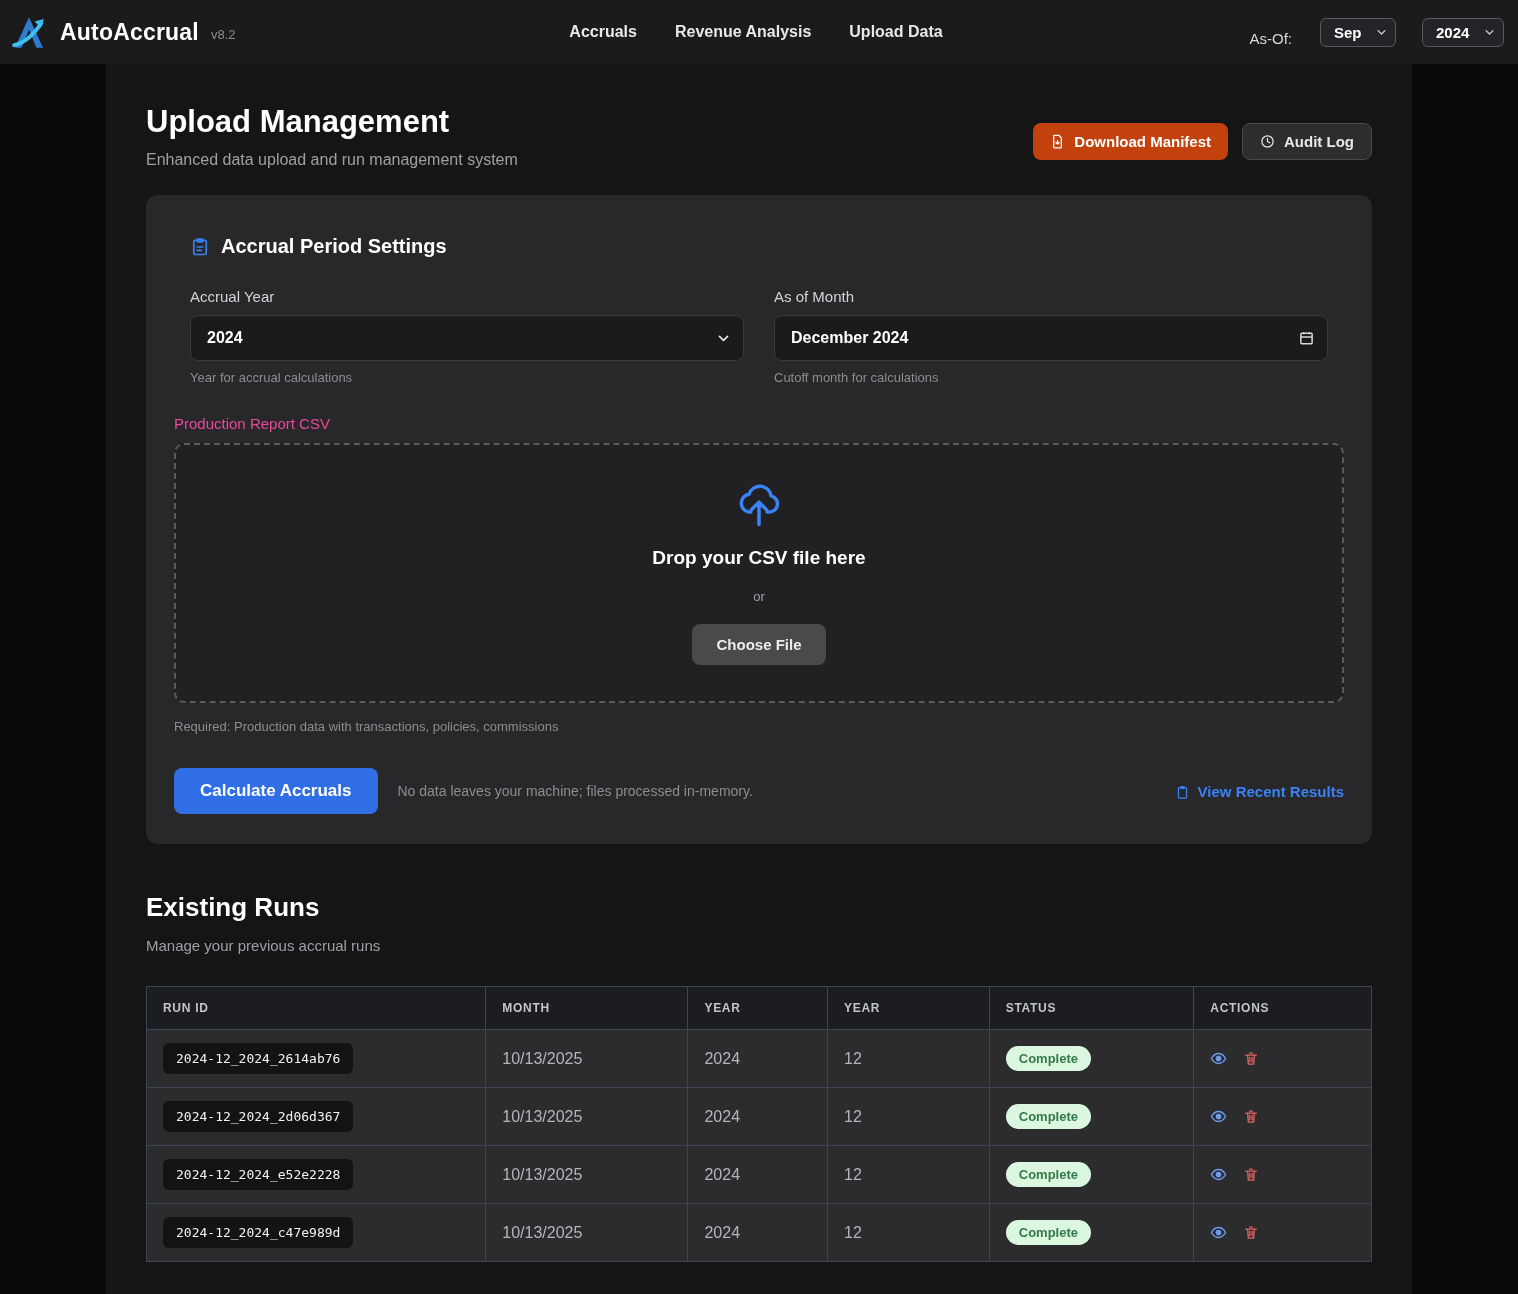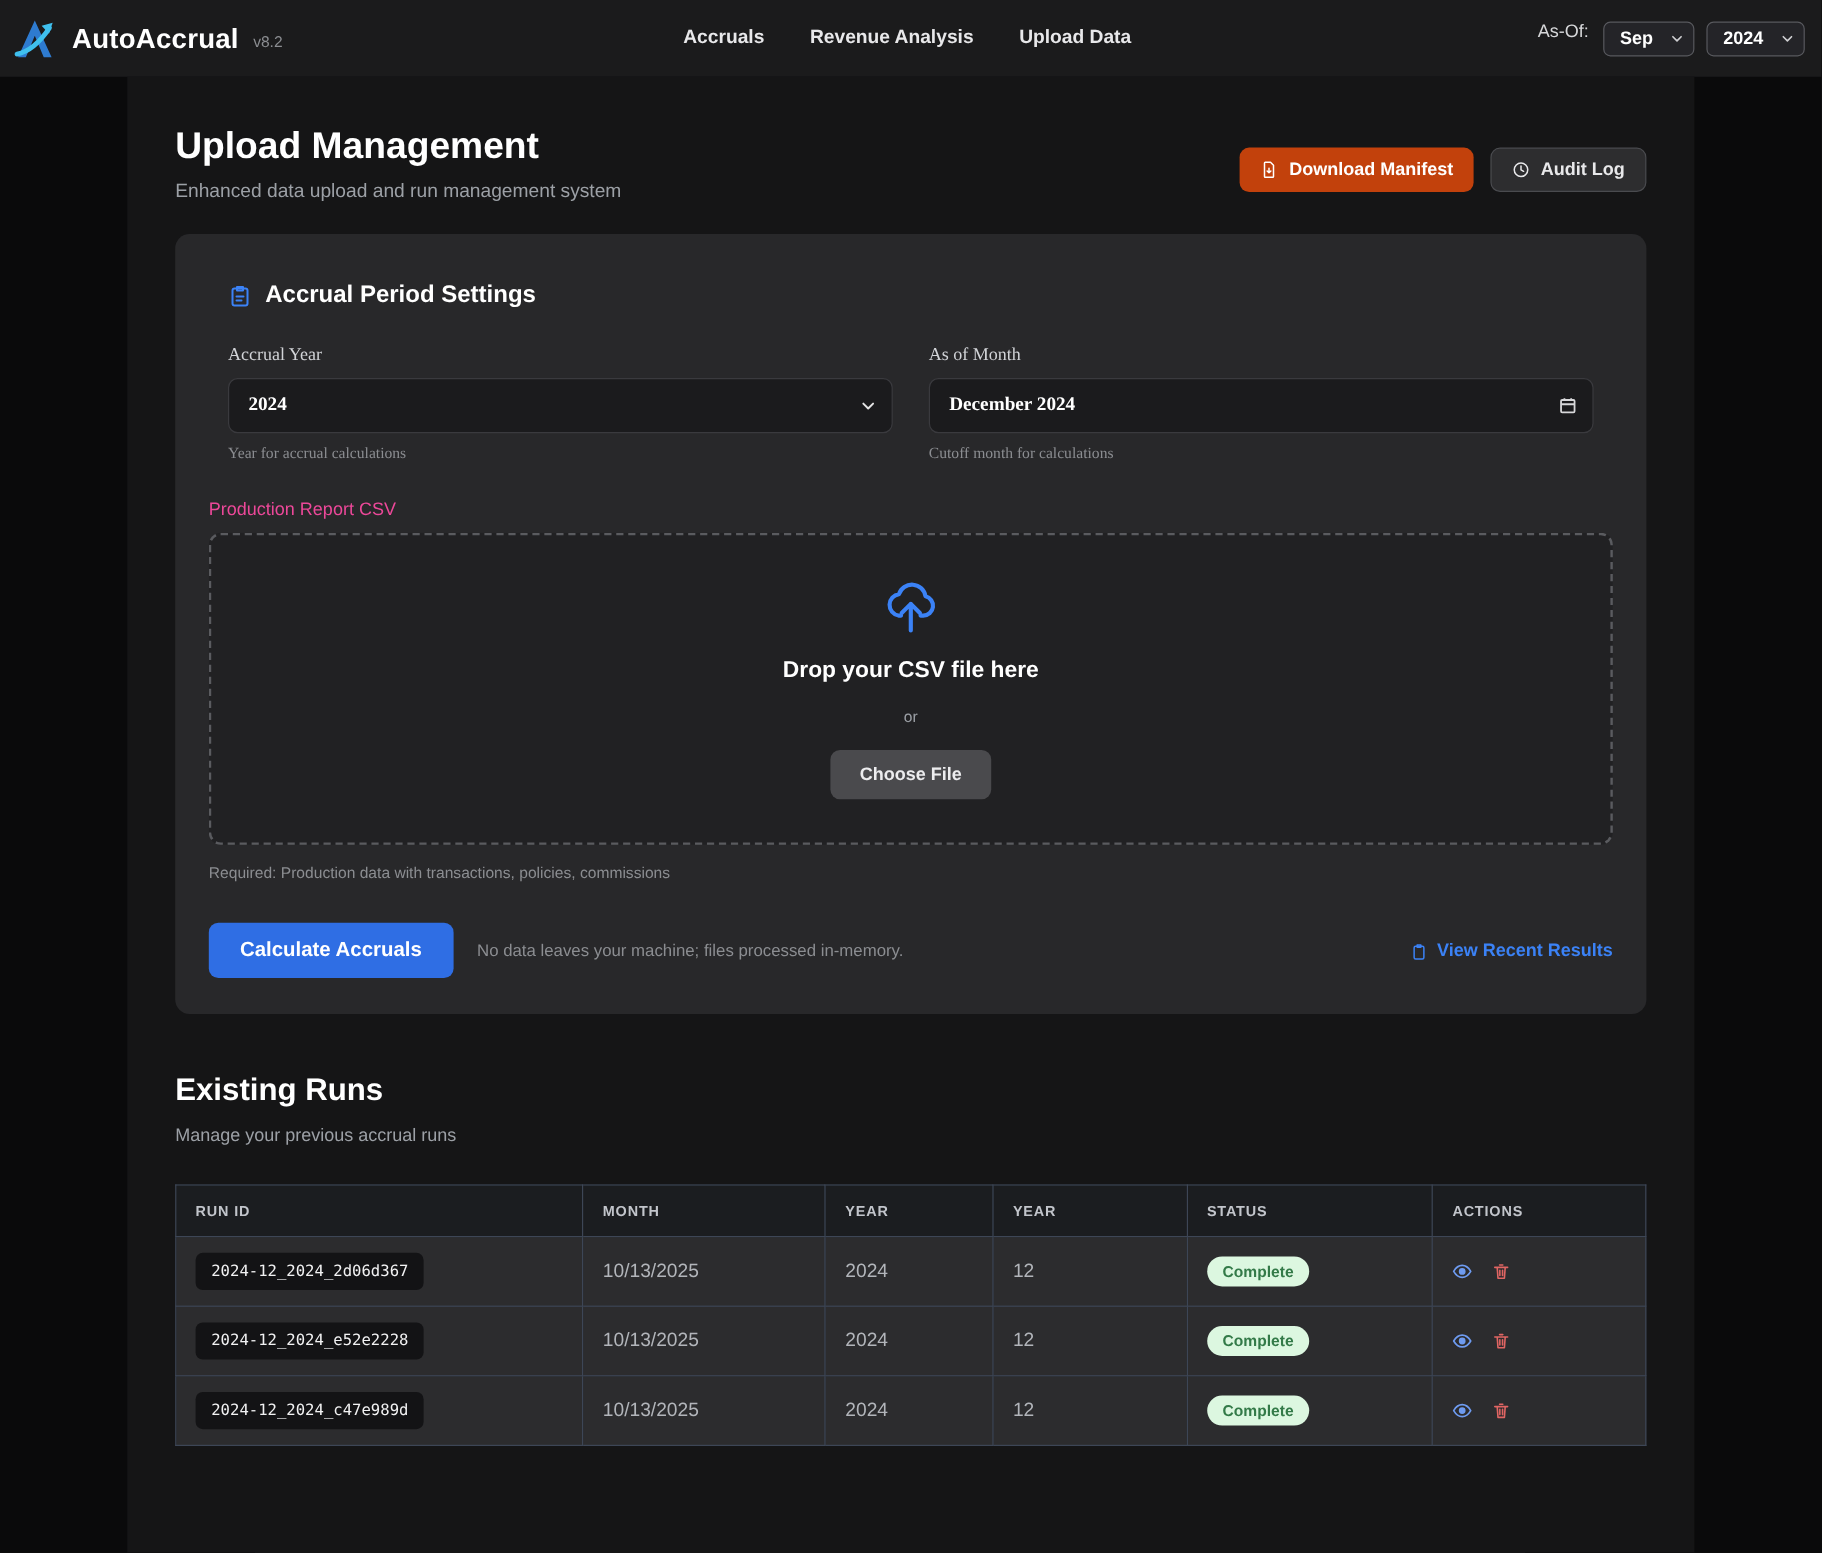--- a/index.html
+++ b/index.html
@@ -12,21 +12,21 @@
   
   .app-header {
     height: 64px; background: #1b1b1c;
     display: flex; align-items: center; padding: 0 14px 0 8px;
   }
   .h-left { flex: 1; display: flex; align-items: center; gap: 10px; }
   .brand { font-size: 23px; font-weight: 700; color: #fff; letter-spacing: .2px; }
   .version { font-size: 13px; color: #8b8d91; margin-left: 2px; margin-top: 4px; }
   .main-nav { display: flex; gap: 38px; }
   .main-nav a { color: #e8e8ea; font-size: 16px; font-weight: 600; text-decoration: none; cursor: pointer; }
-  .h-right { flex: 1; display: flex; align-items: flex-start; justify-content: flex-end; gap: 10px; }
+  .h-right { flex: 1; display: flex; align-items: flex-end; justify-content: flex-end; gap: 26px; }
   .asof-label { color: #d6d7d9; font-size: 15px; margin-right: 2px; }
   .select-wrap { position: relative; display: inline-block; }
   .select-wrap select {
     appearance: none; -webkit-appearance: none;
     background: #242428; color: #fff; border: 1px solid #58595e;
     border-radius: 6px; font-family: "Liberation Sans", sans-serif;
     font-size: 15px; font-weight: 600; padding: 5px 28px 5px 13px; cursor: pointer;
   }
   .select-wrap .chev { position: absolute; right: 9px; top: 50%; transform: translateY(-50%); pointer-events: none; color: #cfcfd2; display: flex; }
   
@@ -39,21 +39,21 @@
   .page-sub { font-size: 16px; color: #9ca0a6; }
   .head-actions { display: flex; gap: 14px; margin-top: 10px; }
   .btn { display: inline-flex; align-items: center; gap: 9px; border: none; border-radius: 8px;
          font-family: "Liberation Sans", sans-serif; font-size: 15px; font-weight: 600; cursor: pointer; padding: 9px 17px; }
   .btn-blue { background: #c2410c; color: #fff; }
   .btn-dark { background: #2d2d2f; color: #e8e8ea; border: 1px solid #4a4b4f; }
   
   .card { margin-top: 26px; background: #28282a; border-radius: 12px; padding: 28px 28px 30px; }
   .card-head { display: flex; align-items: center; gap: 11px; margin: 12px 16px 30px; }
   .card-head .title { font-size: 20px; font-weight: 700; color: #fff; }
-  .fields { display: grid; grid-template-columns: 1fr 1fr; gap: 30px; margin: 0 16px; font-family: Liberation Serif, serif; }
+  .fields { display: grid; grid-template-columns: 1fr 1fr; gap: 30px; margin: 0 16px; }
   .field-label { font-size: 15px; font-weight: 500; color: #d2d4d8; margin-bottom: 10px; }
   .control {
     position: relative; height: 46px; background: #1b1b1d; border: 1px solid #3a3a3e;
     border-radius: 8px; display: flex; align-items: center; padding: 0 16px;
     color: #fff; font-size: 16px; font-weight: 600; cursor: pointer;
   }
   .control .right-ic { position: absolute; right: 13px; top: 50%; transform: translateY(-50%); display: flex; }
   .helper { font-size: 13px; color: #8b8d91; margin-top: 9px; }
   .csv-label { font-size: 15px; font-weight: 400; color: #ec4899; margin: 30px 0 11px; }
   .dropzone {
@@ -254,20 +254,42 @@
       <tr>
         <th>RUN ID</th>
         <th>MONTH</th>
         <th>YEAR</th>
         <th>YEAR</th>
         <th>STATUS</th>
         <th>ACTIONS</th>
       </tr>
     </thead>
     <tbody>
+  <tr>
+    <td><span class="run-pill">2024-12_2024_2614ab76</span></td>
+    <td>10/13/2025</td>
+    <td>2024</td>
+    <td>12</td>
+    <td><span class="status-pill">Complete</span></td>
+    <td>
+      <span class="cell-actions">
+        <span class="icon-btn">
+          <svg width="17" height="17" viewBox="0 0 24 24" fill="none" stroke="#6e9bf0" stroke-width="2" stroke-linecap="round" stroke-linejoin="round">
+            <path d="M2 12s4-7 10-7 10 7 10 7-4 7-10 7-10-7-10-7z"></path>
+            <circle cx="12" cy="12" r="3" fill="#6e9bf0"></circle>
+          </svg>
+        </span>
+        <span class="icon-btn">
+          <svg width="16" height="17" viewBox="0 0 24 24" fill="none" stroke="#e06563" stroke-width="2" stroke-linecap="round" stroke-linejoin="round">
+            <path d="M4 7h16M10 4h4M7 7l1 13.5h8L17 7M10.3 10.5v6.5M13.7 10.5v6.5"></path>
+          </svg>
+        </span>
+      </span>
+    </td>
+  </tr>
 
   <tr>
     <td><span class="run-pill">2024-12_2024_2d06d367</span></td>
     <td>10/13/2025</td>
     <td>2024</td>
     <td>12</td>
     <td><span class="status-pill">Complete</span></td>
     <td>
       <span class="cell-actions">
         <span class="icon-btn">

